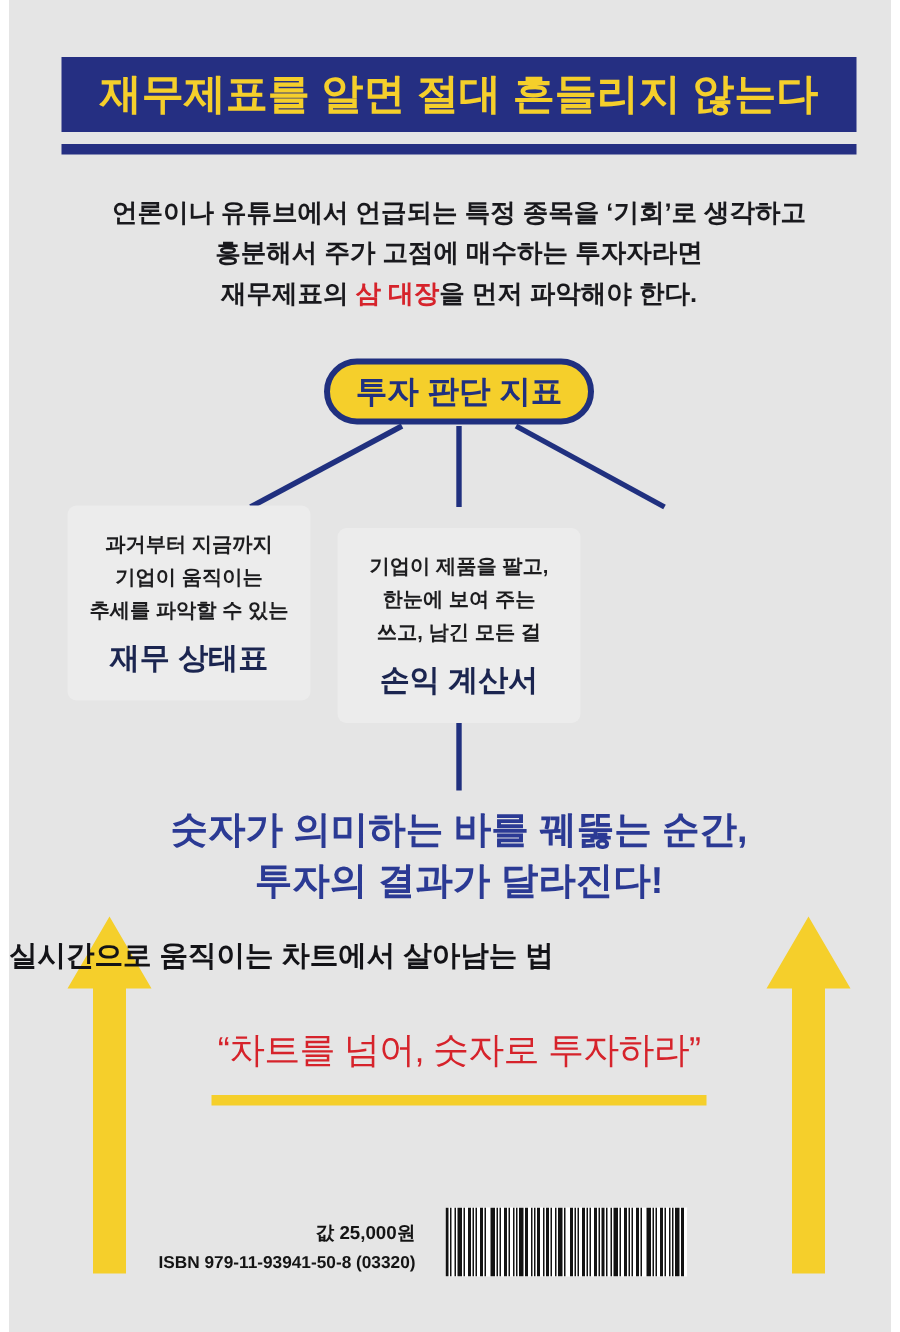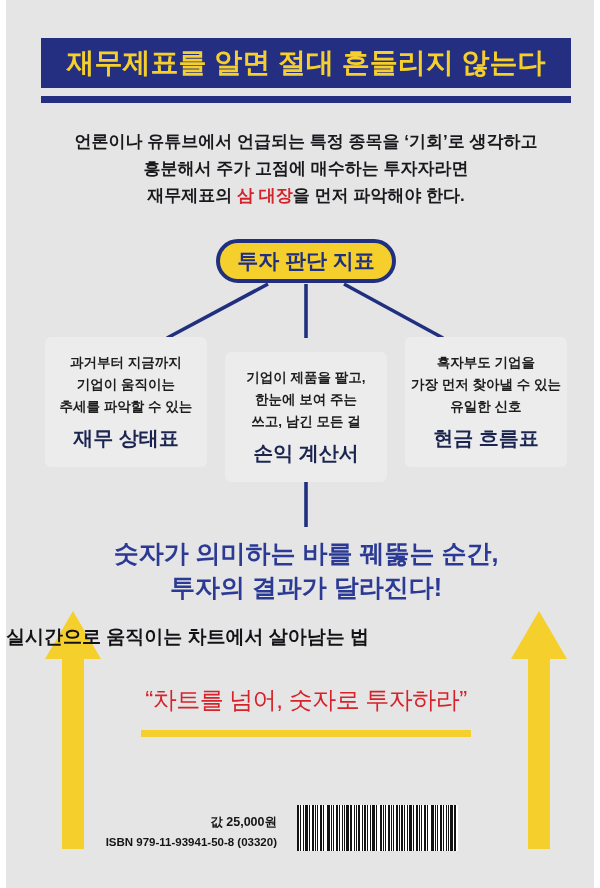--- a/index.html
+++ b/index.html
@@ -117,26 +117,20 @@
     <div class="ntitle">재무 상태표</div>
   </div>
 
   <div class="node node2 abs">
     <div class="nline">기업이 제품을 팔고,</div>
     <div class="nline">한눈에 보여 주는</div>
     <div class="nline">쓰고, 남긴 모든 걸</div>
     <div class="ntitle">손익 계산서</div>
   </div>
 
-  <div class="node node3 abs">
-    <div class="nline">흑자부도 기업을</div>
-    <div class="nline">가장 먼저 찾아낼 수 있는</div>
-    <div class="nline">유일한 신호</div>
-    <div class="ntitle">현금 흐름표</div>
-  </div>
 
   <div class="headline abs">
     <div>숫자가 의미하는 바를 꿰뚫는 순간,</div>
     <div>투자의 결과가 달라진다!</div>
   </div>
 
   <div class="subline abs">실시간으로 움직이는 차트에서 살아남는 법</div>
 
   <div class="quote abs">“차트를 넘어, 숫자로 투자하라”</div>
   <div class="quote-bar abs"></div>

